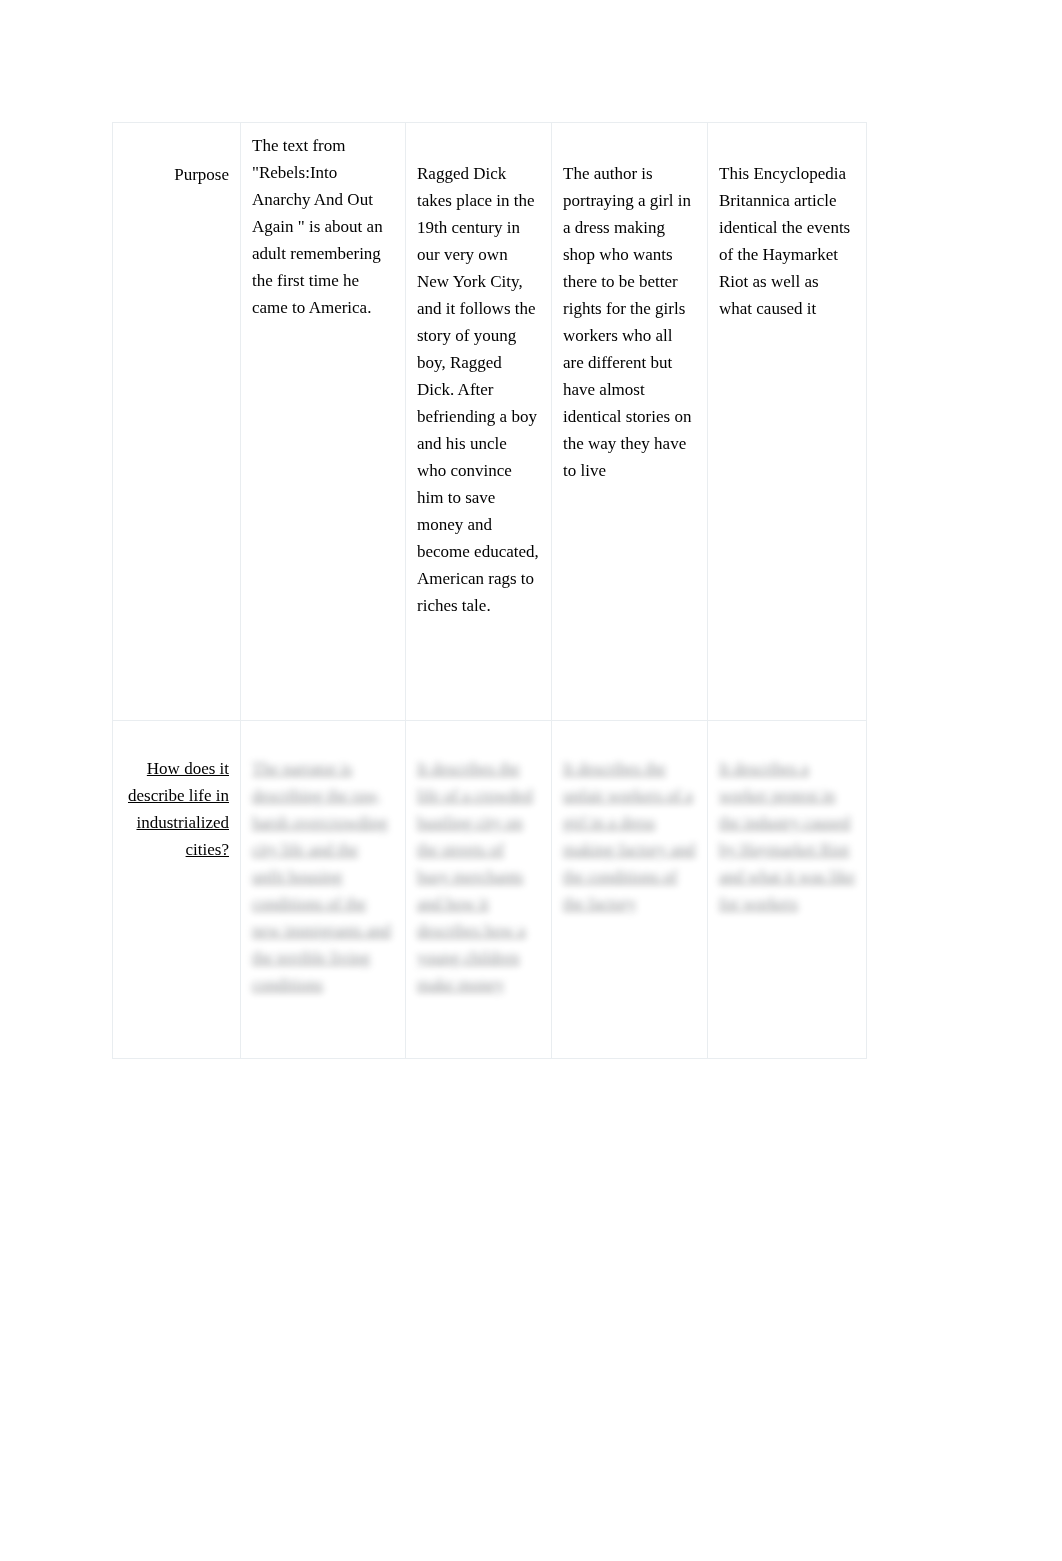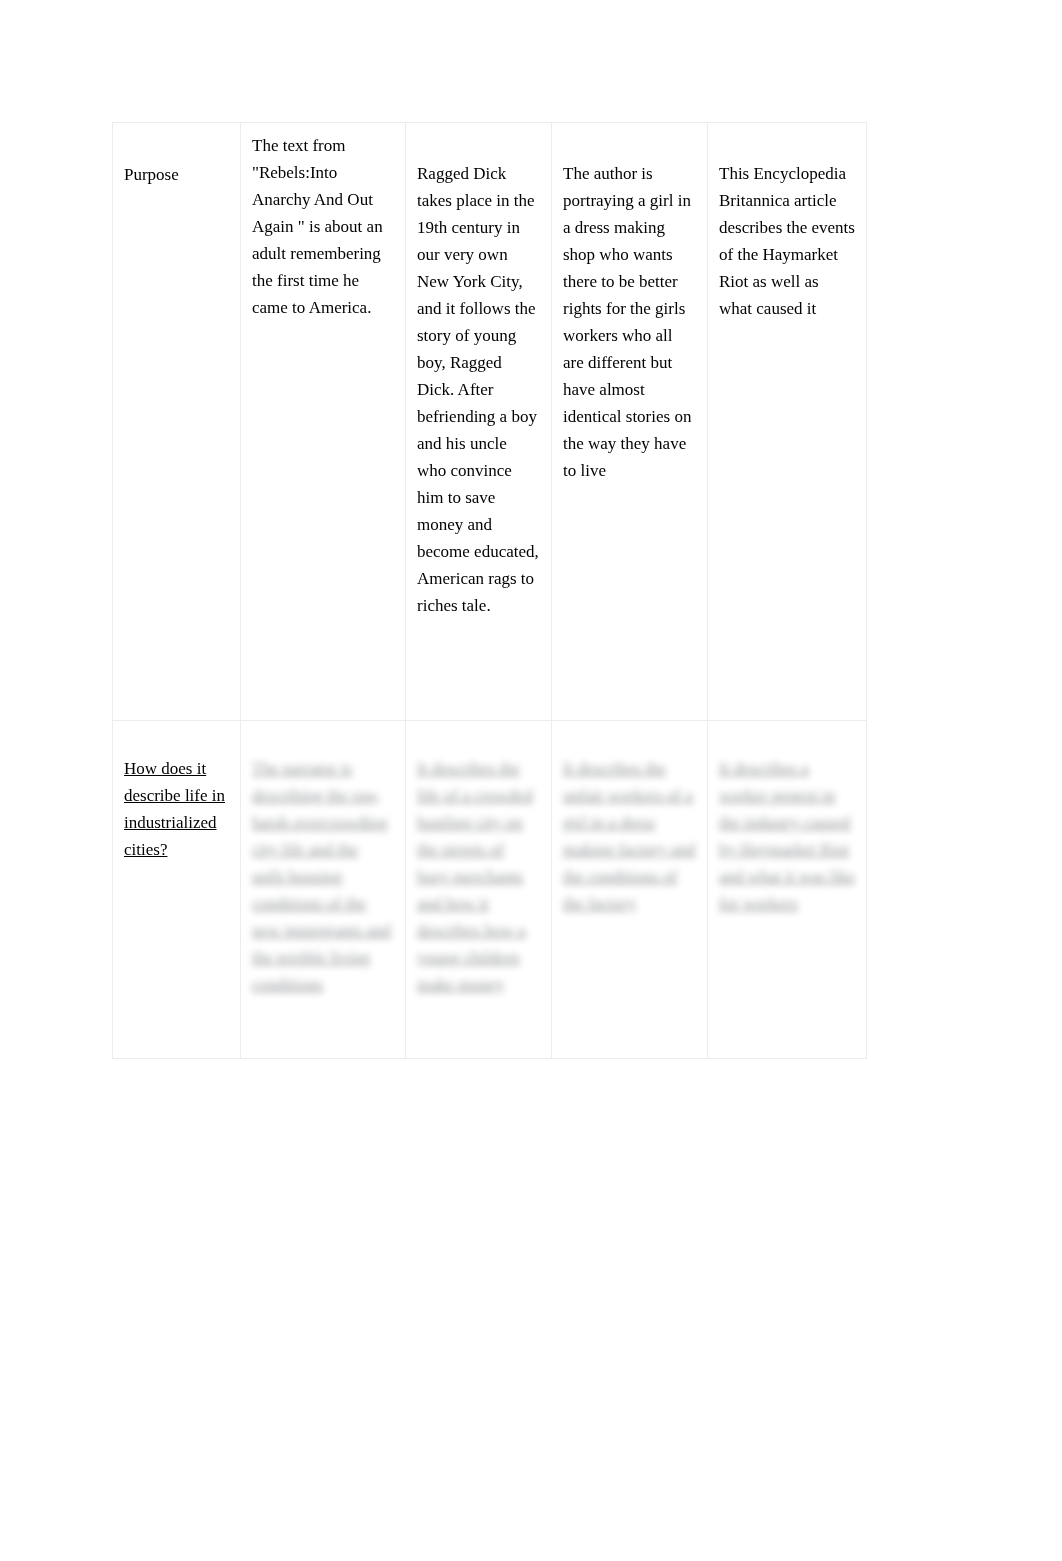--- a/index.html
+++ b/index.html
@@ -52,20 +52,21 @@
     overflow-wrap: break-word;
     hyphens: none;
   }
   
   .r1 { height: 598px; }
   .r2 { height: 338px; text-decoration: underline; }
 
   
   .cell-purpose .cell-inner {
     padding-top: 38px;
+    text-align: right;
   }
   .cell-c2 .cell-inner { padding-top: 9px; }
   .cell-c3 .cell-inner { padding-top: 37px; }
   .cell-c4 .cell-inner { padding-top: 37px; }
   .cell-c5 .cell-inner { padding-top: 37px; }
 
   
   .r2 .cell-inner { padding-top: 34px; }
   .r2 .cell-purpose .cell-inner { padding-top: 34px; }
 
@@ -110,21 +111,21 @@
             <p class="para">Ragged Dick takes place in the 19th century in our very own New York City, and it follows the story of young boy, Ragged Dick. After befriending a boy and his uncle who convince him to save money and become educated, American rags to riches tale.</p>
           </div>
         </td>
         <td class="cell-c4">
           <div class="cell-inner">
             <p class="para">The author is portraying a girl in a dress making shop who wants there to be better rights for the girls workers who all are different but have almost identical stories on the way they have to live</p>
           </div>
         </td>
         <td class="cell-c5">
           <div class="cell-inner">
-            <p class="para">This Encyclopedia Britannica article describes the events of the Haymarket Riot as well as what caused it</p>
+            <p class="para">This Encyclopedia Britannica article identical the events of the Haymarket Riot as well as what caused it</p>
           </div>
         </td>
       </tr>
 
       <tr class="r2">
         <td class="cell-purpose">
           <div class="cell-inner">
             <p class="para">How does it describe life in industrialized cities?</p>
           </div>
         </td>

